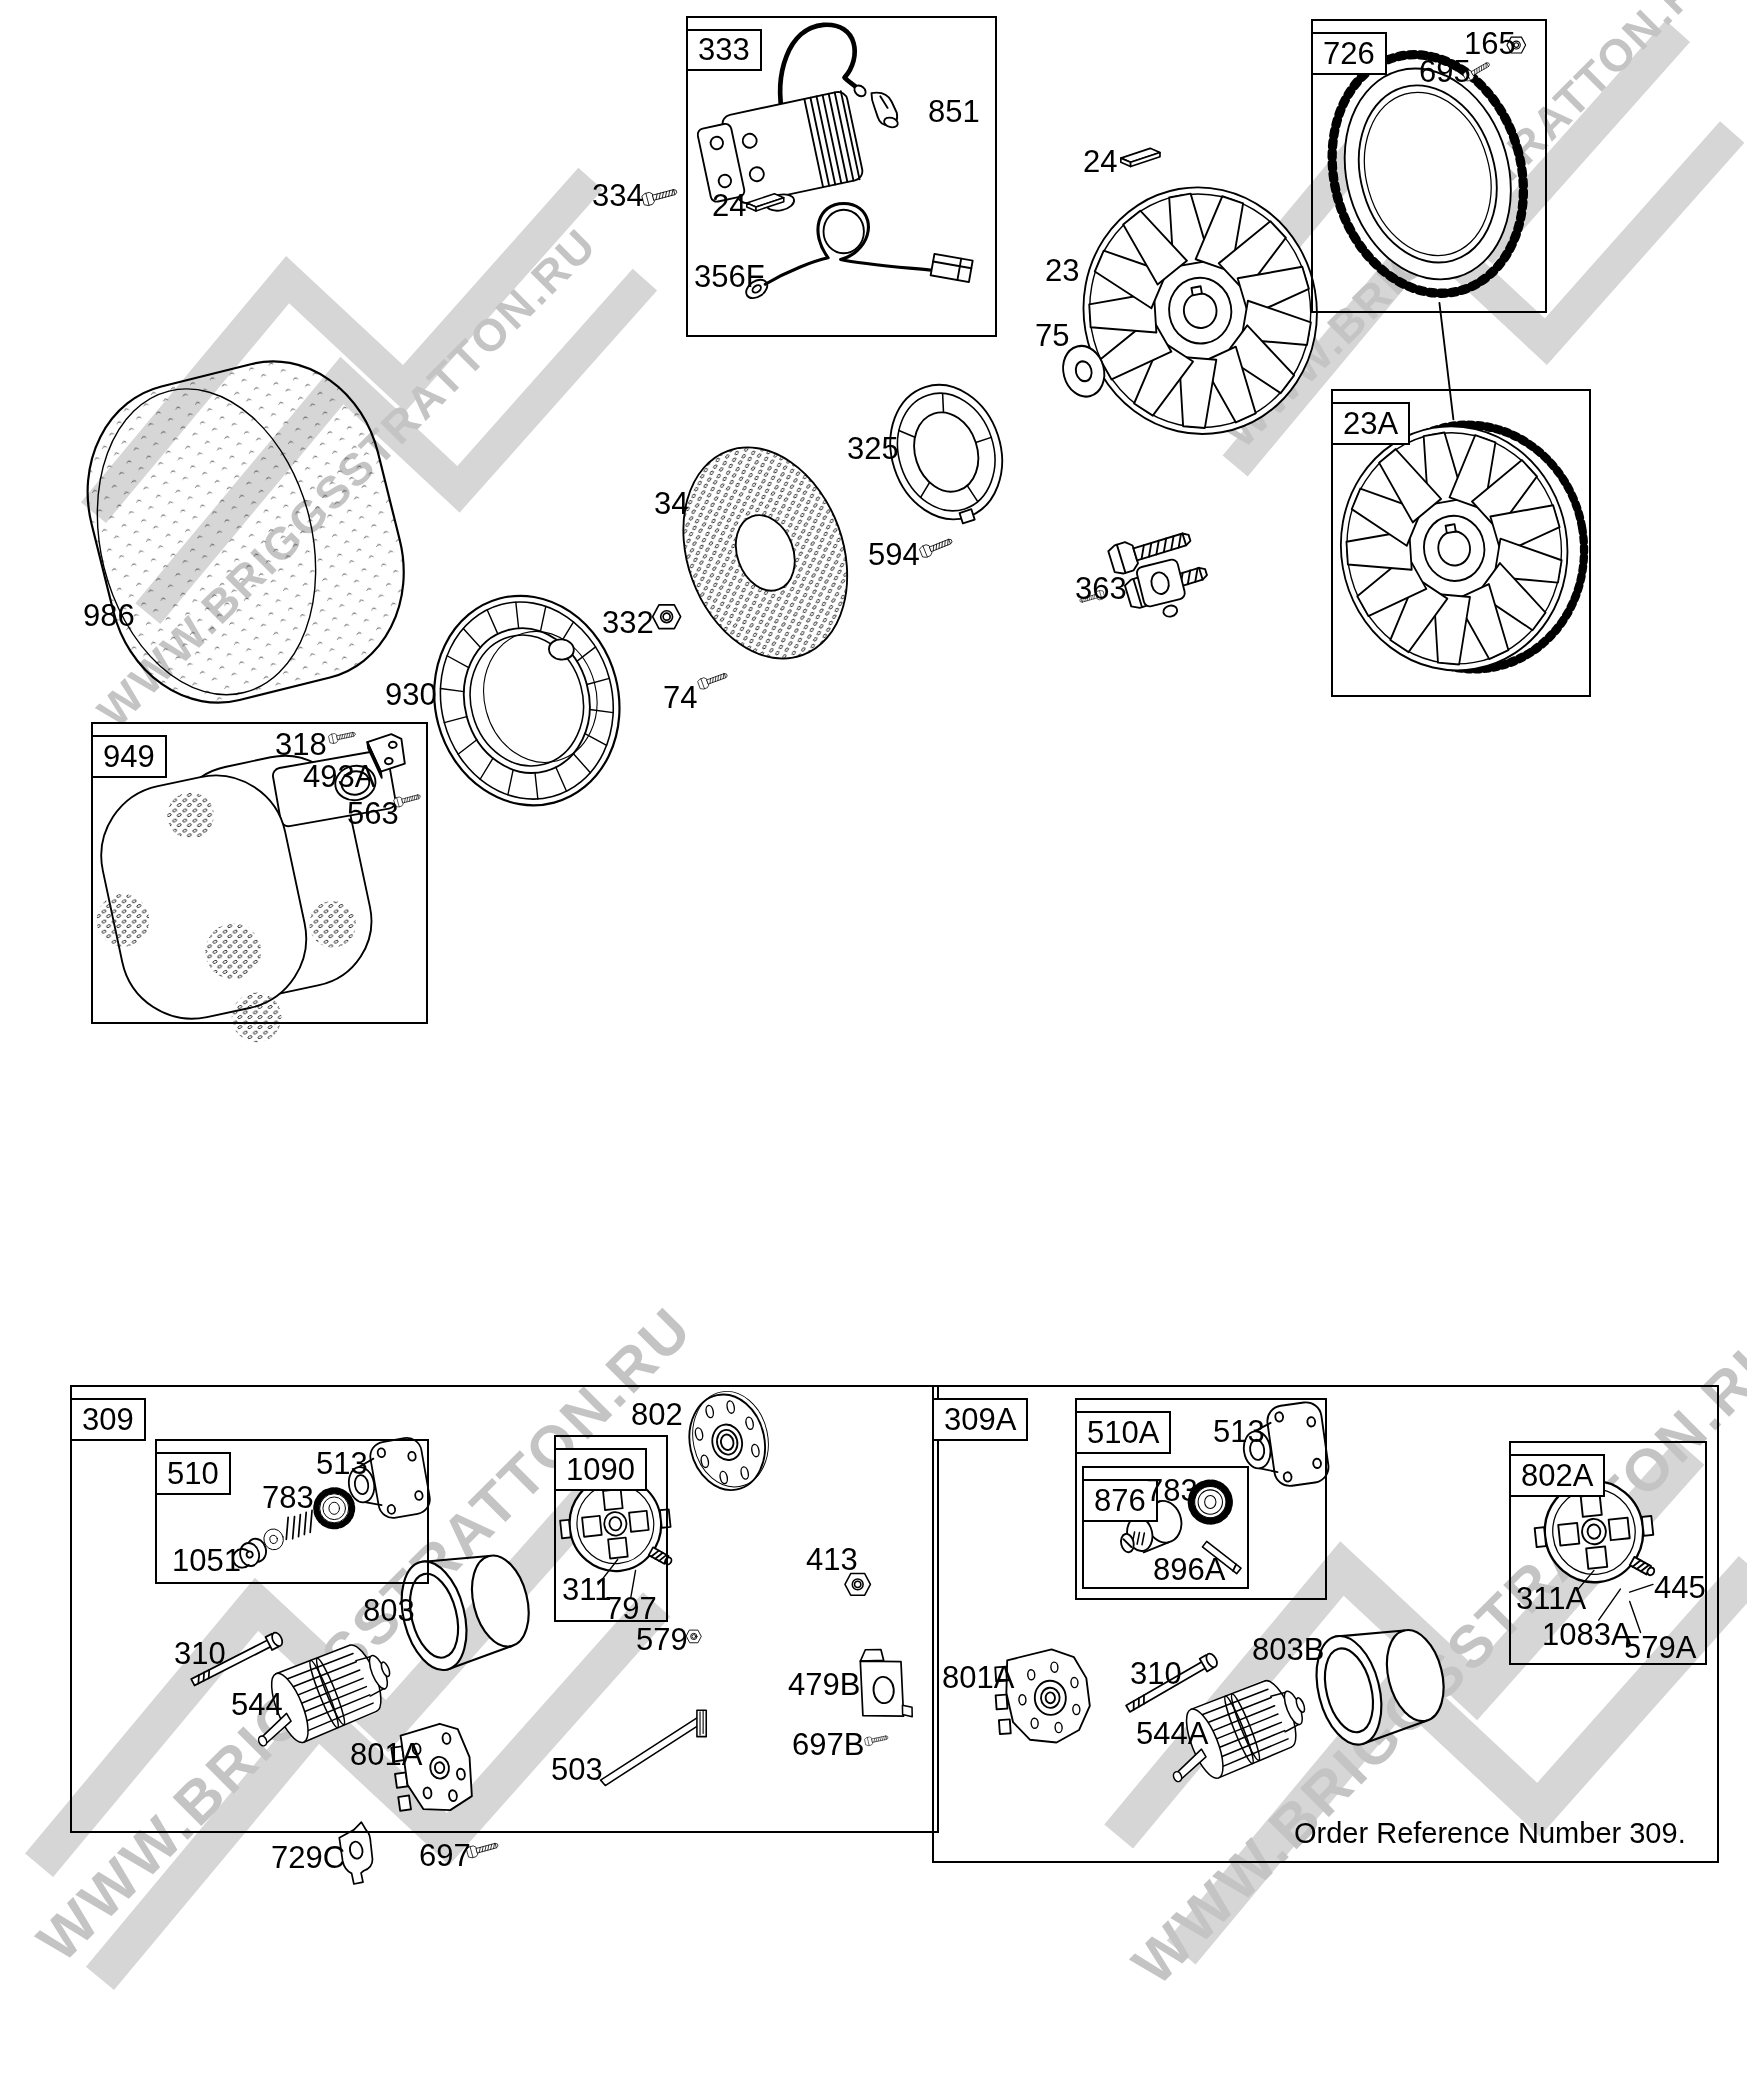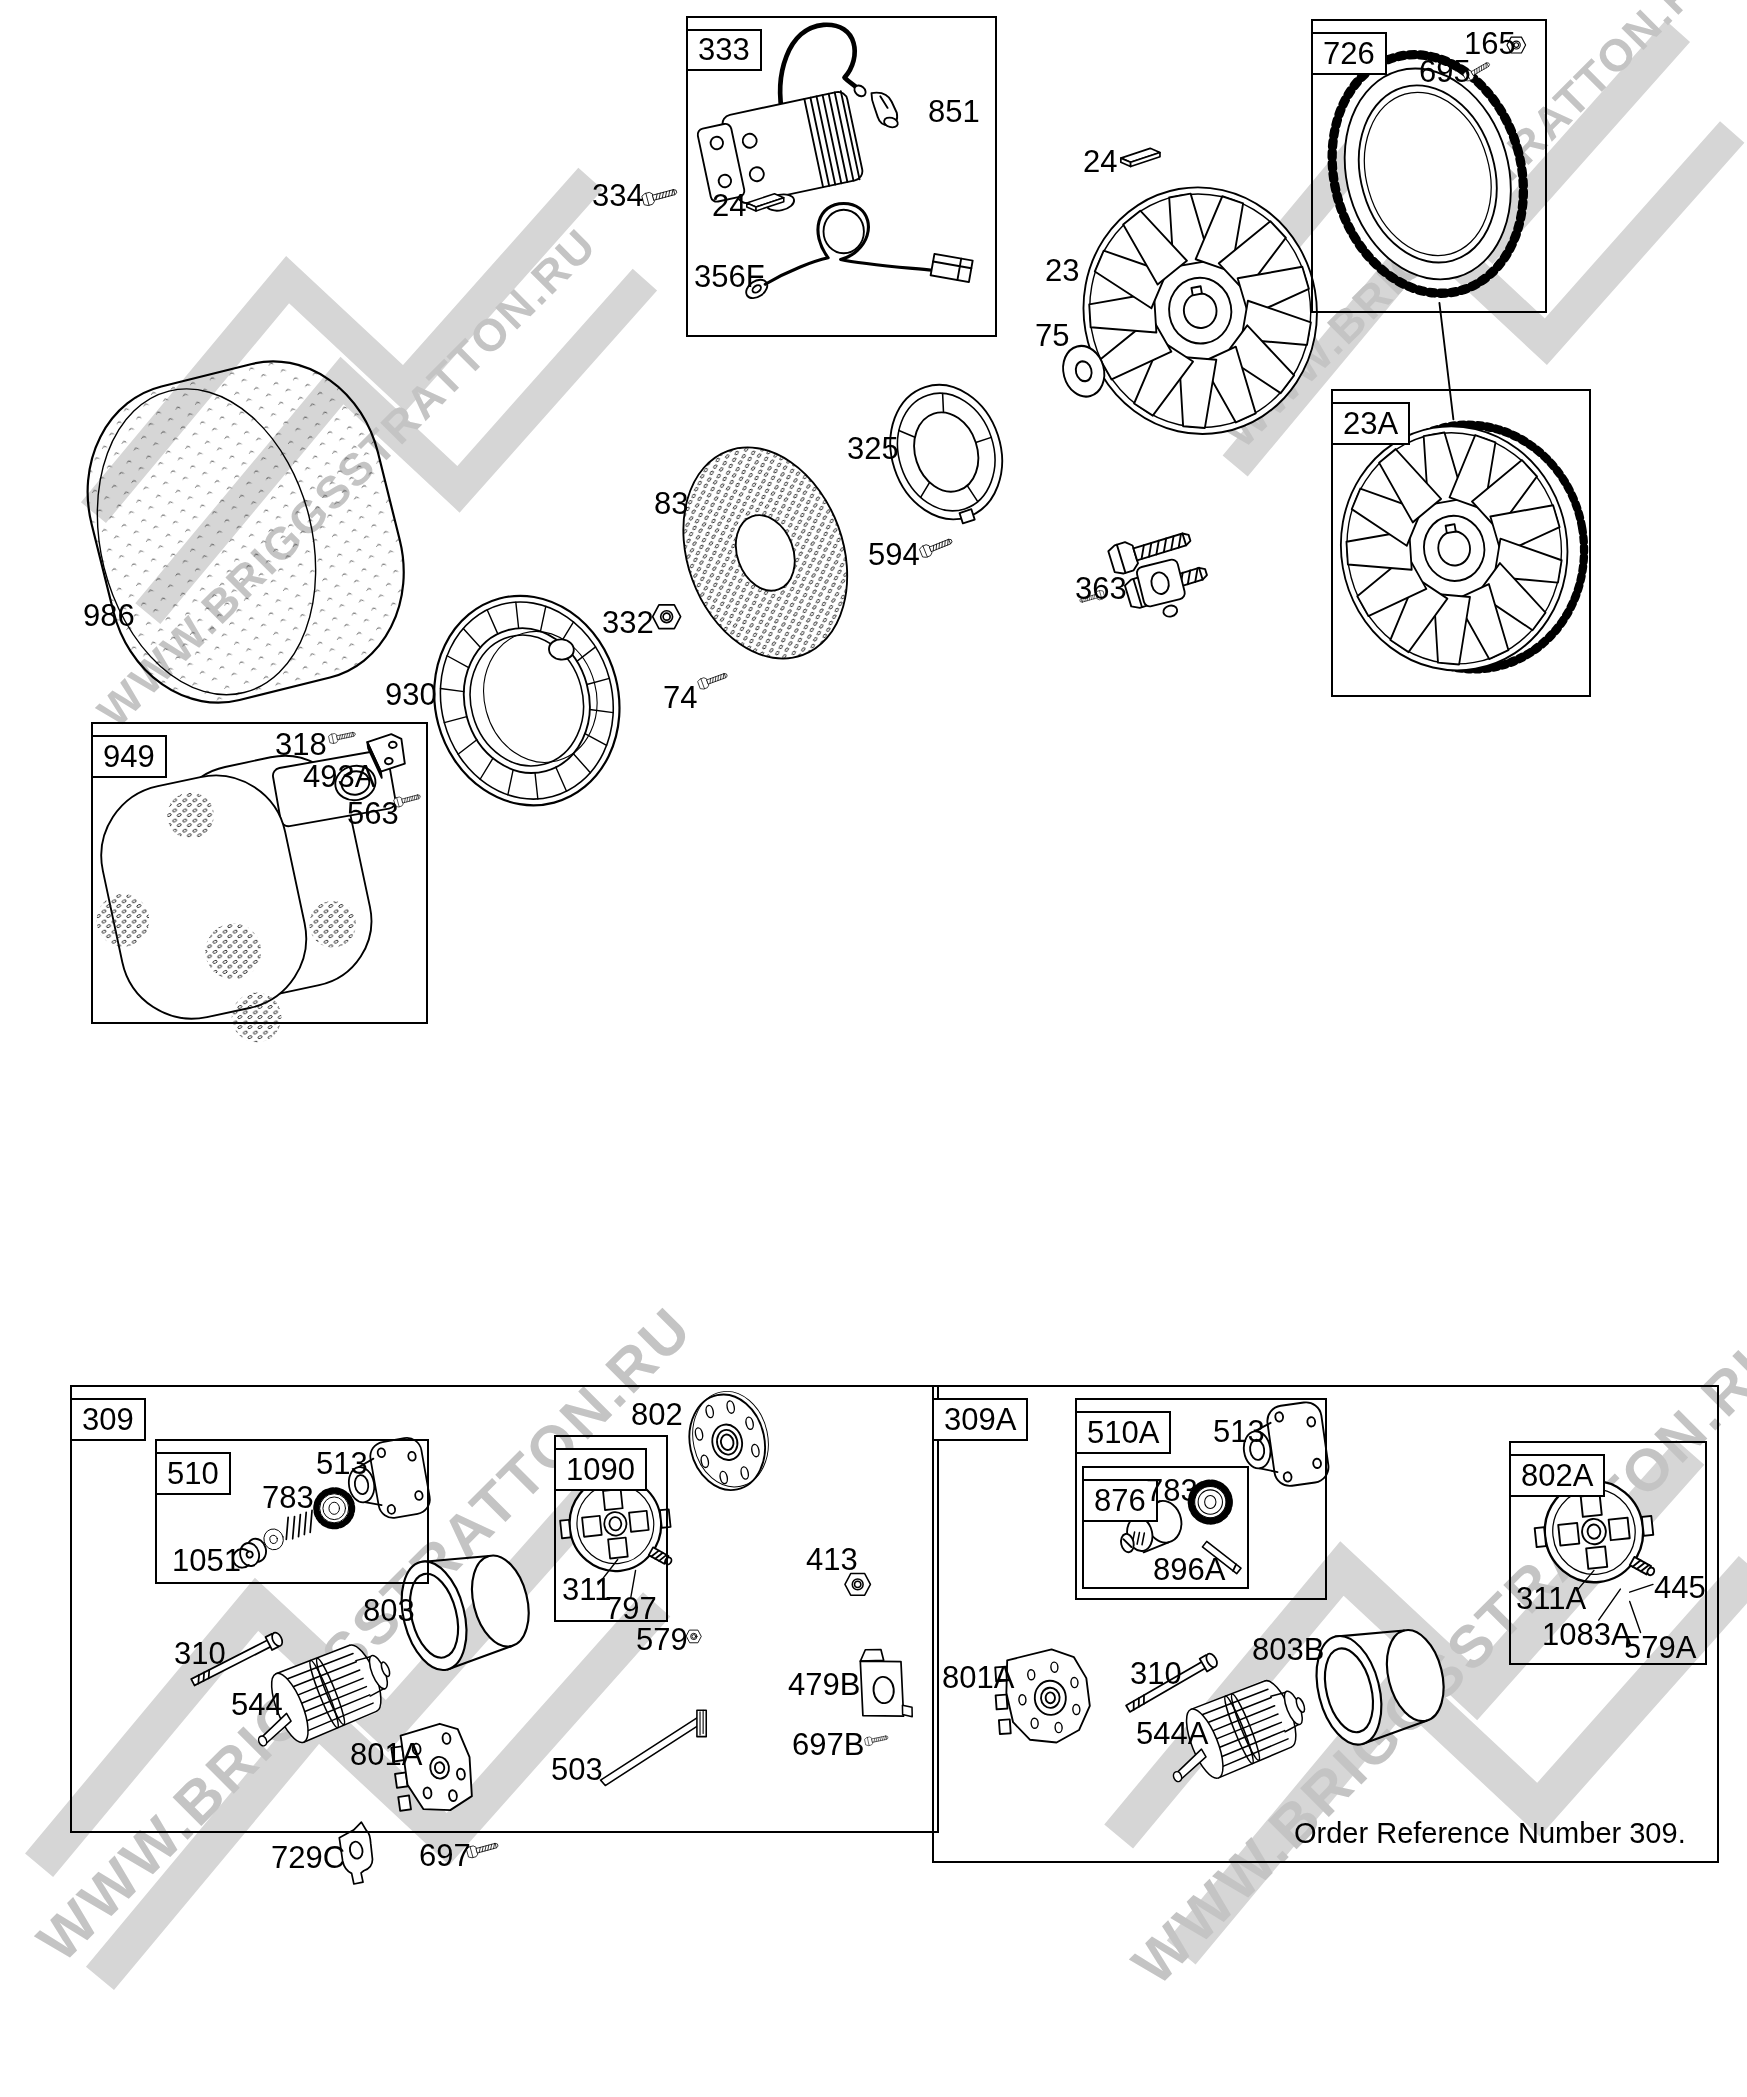--- a/index.html
+++ b/index.html
@@ -475,21 +475,21 @@
 <div class="lbl" style="left:712px;top:190px">24</div>
 <div class="lbl" style="left:694px;top:261px">356F</div>
 <div class="lbl" style="left:928px;top:96px">851</div>
 <div class="lbl" style="left:1464px;top:28px">165</div>
 <div class="lbl" style="left:1419px;top:56px">695</div>
 <div class="lbl" style="left:1083px;top:146px">24</div>
 <div class="lbl" style="left:1045px;top:255px">23</div>
 <div class="lbl" style="left:1035px;top:320px">75</div>
 <div class="lbl" style="left:847px;top:433px">325</div>
 <div class="lbl" style="left:868px;top:539px">594</div>
-<div class="lbl" style="left:654px;top:488px">83</div>
+<div class="lbl" style="left:654px;top:488px">34</div>
 <div class="lbl" style="left:602px;top:607px">332</div>
 <div class="lbl" style="left:663px;top:682px">74</div>
 <div class="lbl" style="left:1075px;top:573px">363</div>
 <div class="lbl" style="left:385px;top:679px">930</div>
 <div class="lbl" style="left:83px;top:600px">986</div>
 <div class="lbl" style="left:275px;top:729px">318</div>
 <div class="lbl" style="left:303px;top:761px">493A</div>
 <div class="lbl" style="left:347px;top:798px">563</div>
 
 <div class="lbl" style="left:631px;top:1399px">802</div>

